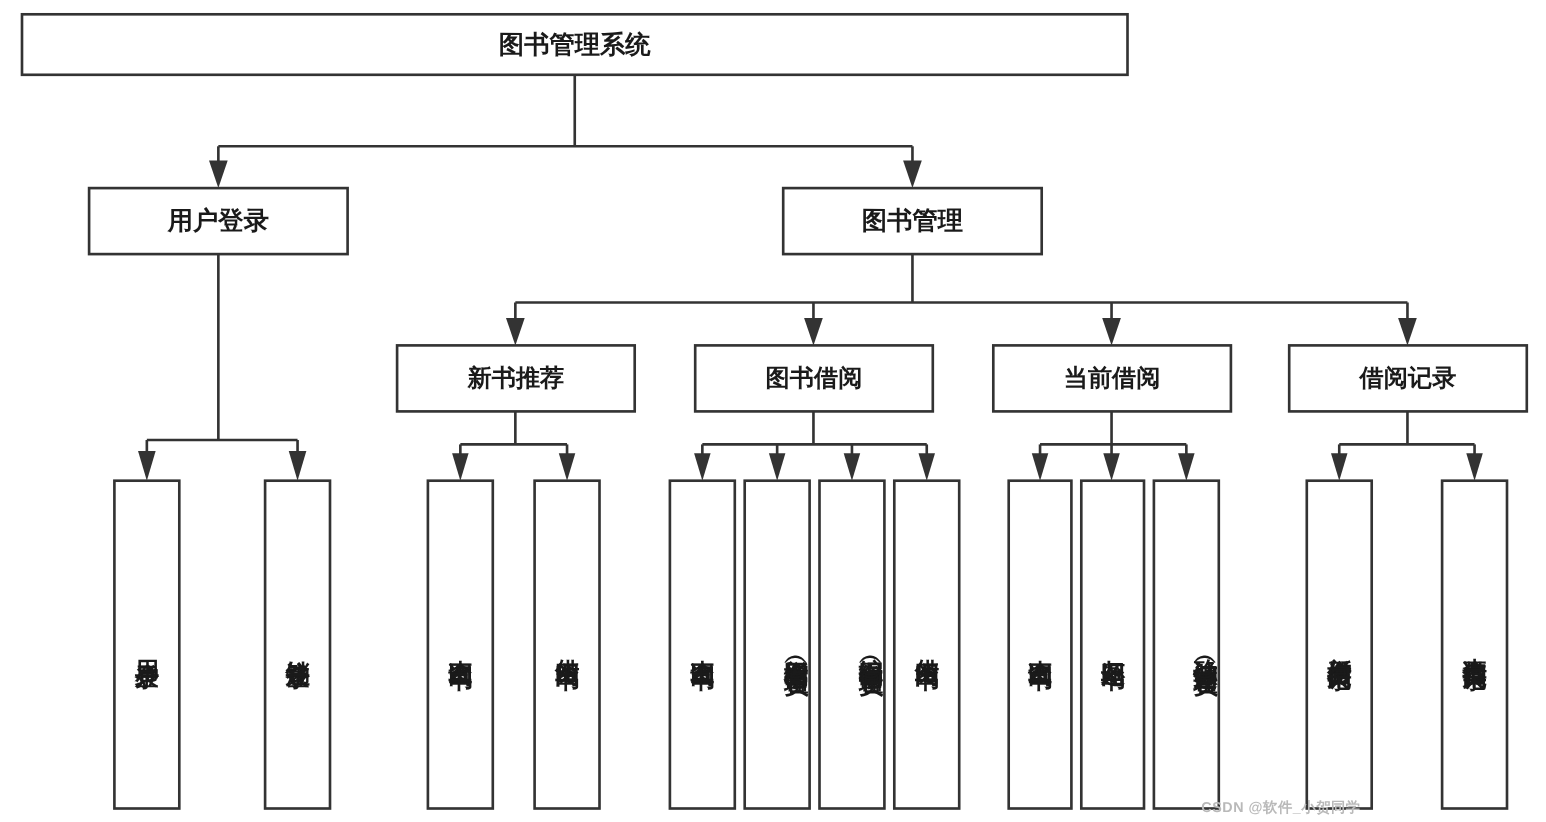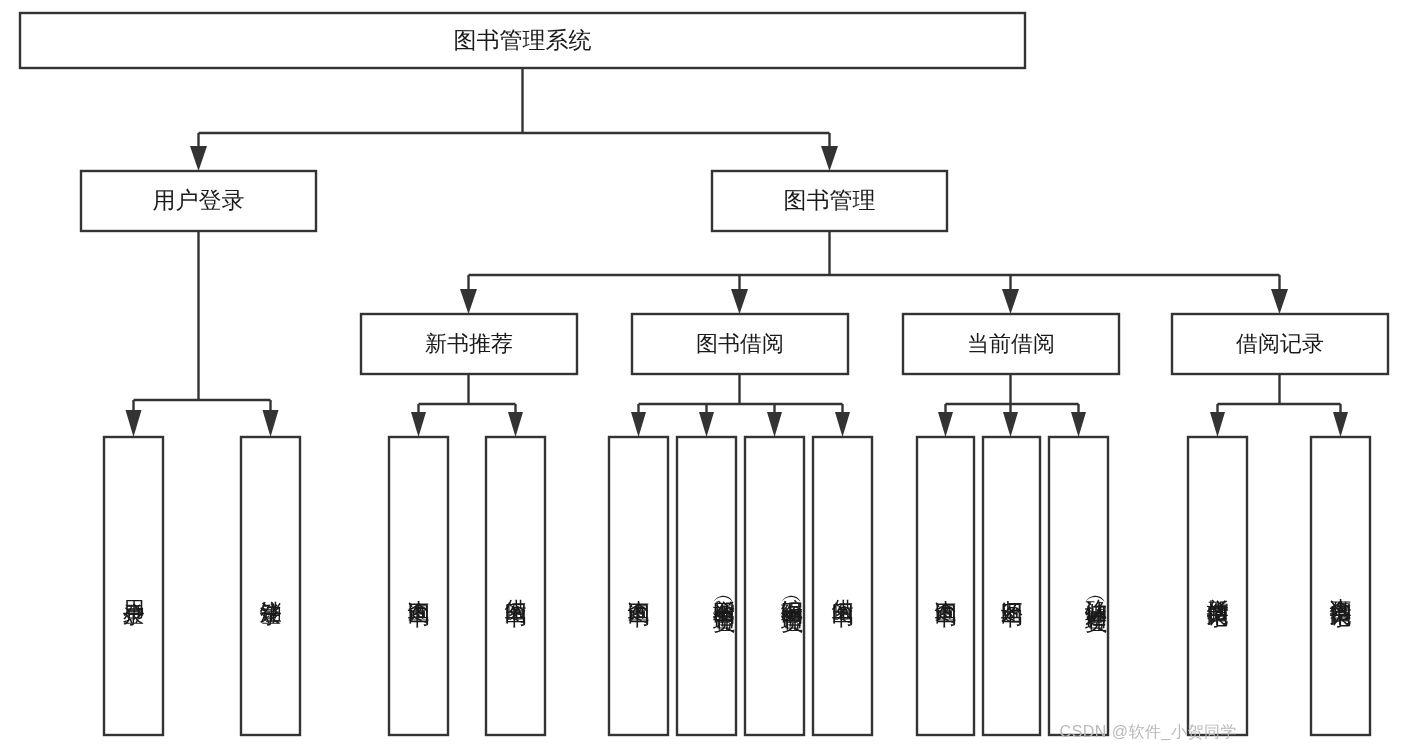--- a/index.html
+++ b/index.html
@@ -11,20 +11,21 @@
     width: 1405px;
     height: 747px;
     font-family: "Liberation Sans", "DejaVu Sans", sans-serif;
     overflow: hidden;
   }
   #diagram-root {
     position: relative;
     width: 1245px;
     height: 747px;
     background: #ffffff;
+    font-weight: bold;
   }
   svg.flow-svg {
     position: absolute;
     left: 0;
     top: 0;
     width: 1405px;
     height: 747px;
     display: block;
   }
   .node-box {
@@ -66,21 +67,21 @@
   }
   .arrow-head {
     fill: #333333;
     stroke: none;
   }
   .watermark {
     position: absolute;
     right: 8px;
     bottom: 4px;
     font-family: "Liberation Sans", "DejaVu Sans", sans-serif;
-    font-size: 16px;
+    font-size: 13px;
     color: #b9b9b9;
     letter-spacing: 0.5px;
     white-space: nowrap;
     pointer-events: none;
   }
 </style>
 </head>
 <body>
 
 <div id="diagram-root">

